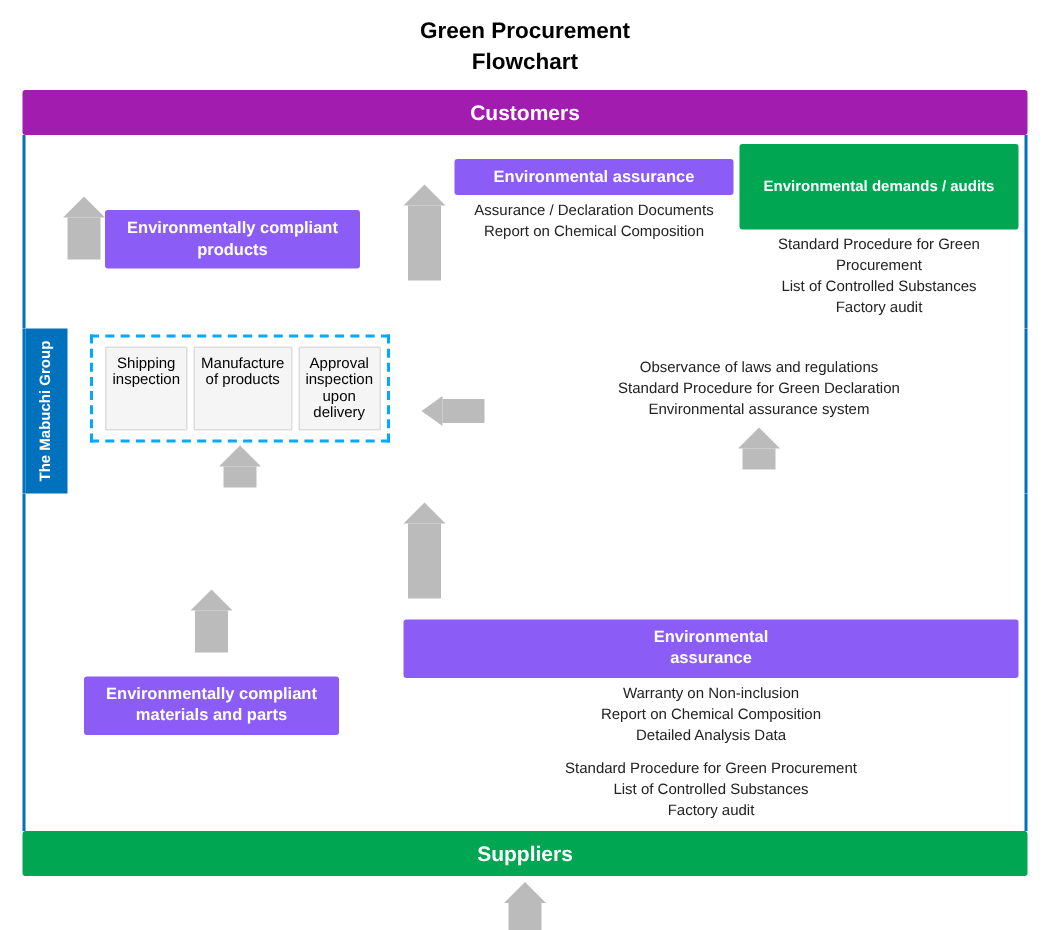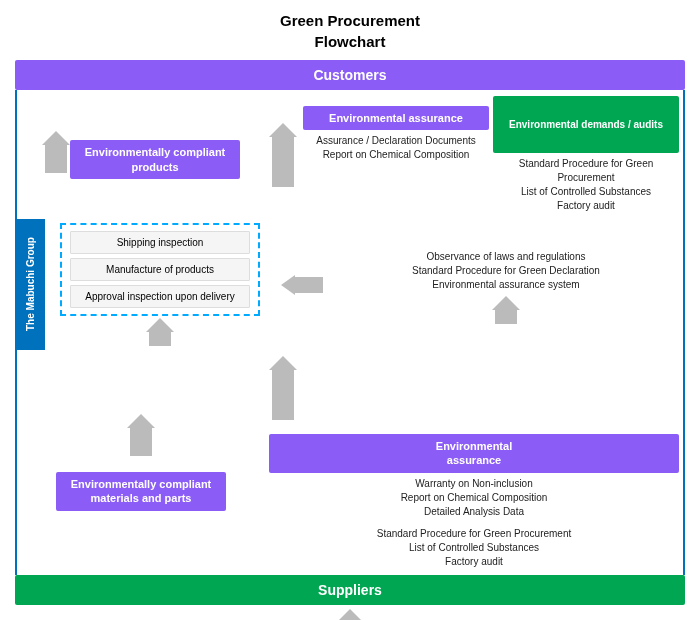--- a/index.html
+++ b/index.html
@@ -20,21 +20,21 @@
       margin-top: 10px;
       margin-bottom: 8px;
       line-height: 1.4;
     }
     .flowchart {
       width: 670px;
       position: relative;
     }
     
     .customers-bar {
-      background: #8b5cf6;
+      background: #a21caf;
       color: #fff;
       text-align: center;
       font-weight: bold;
       font-size: 14px;
       padding: 7px 0;
       border-radius: 2px;
     }
     
     .suppliers-bar {
       background: #00a651;
@@ -164,22 +164,21 @@
     .mabuchi-content {
       flex: 1;
       display: flex;
       flex-direction: row;
     }
     .mabuchi-left {
       width: 220px;
       border: 2px dashed #00aaff;
       margin: 6px 4px;
       display: flex;
-      flex-direction: column;
-      justify-content: center;
+      flex-direction: row;
       padding: 6px 8px;
       gap: 4px;
     }
     .mabuchi-item {
       background: #f5f5f5;
       border: 1px solid #ddd;
       text-align: center;
       font-size: 10px;
       padding: 5px 4px;
       border-radius: 1px;

